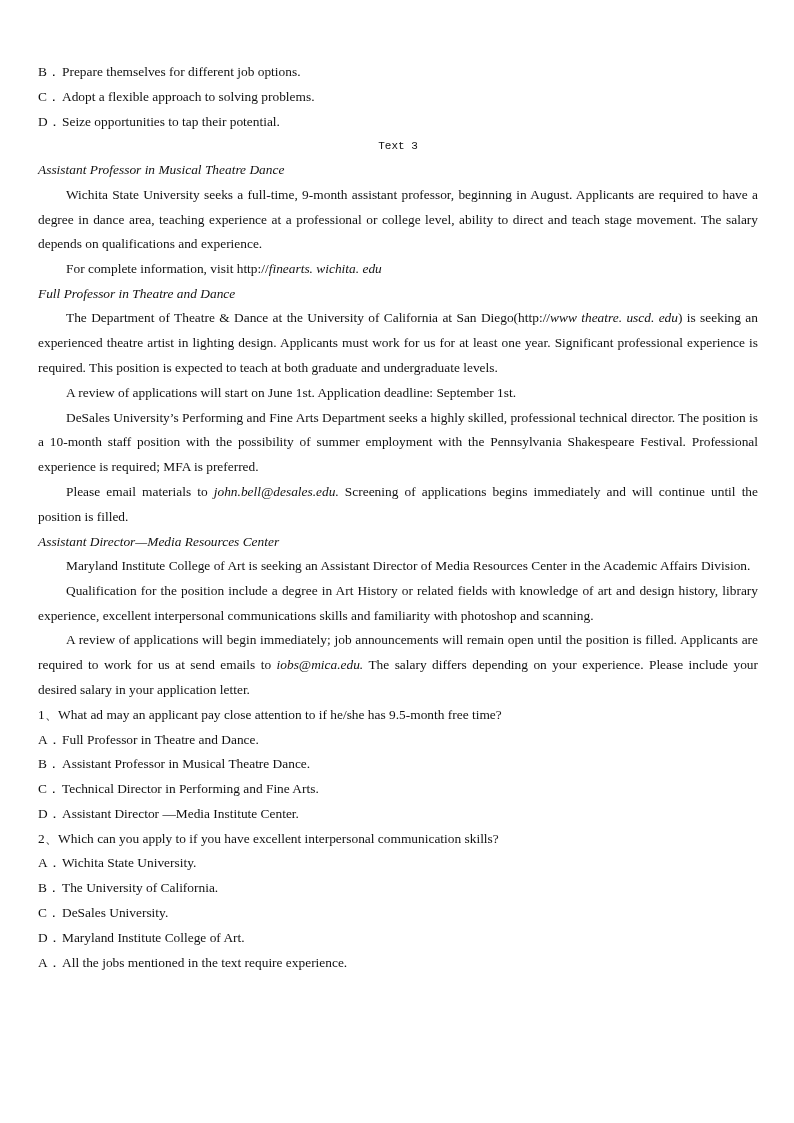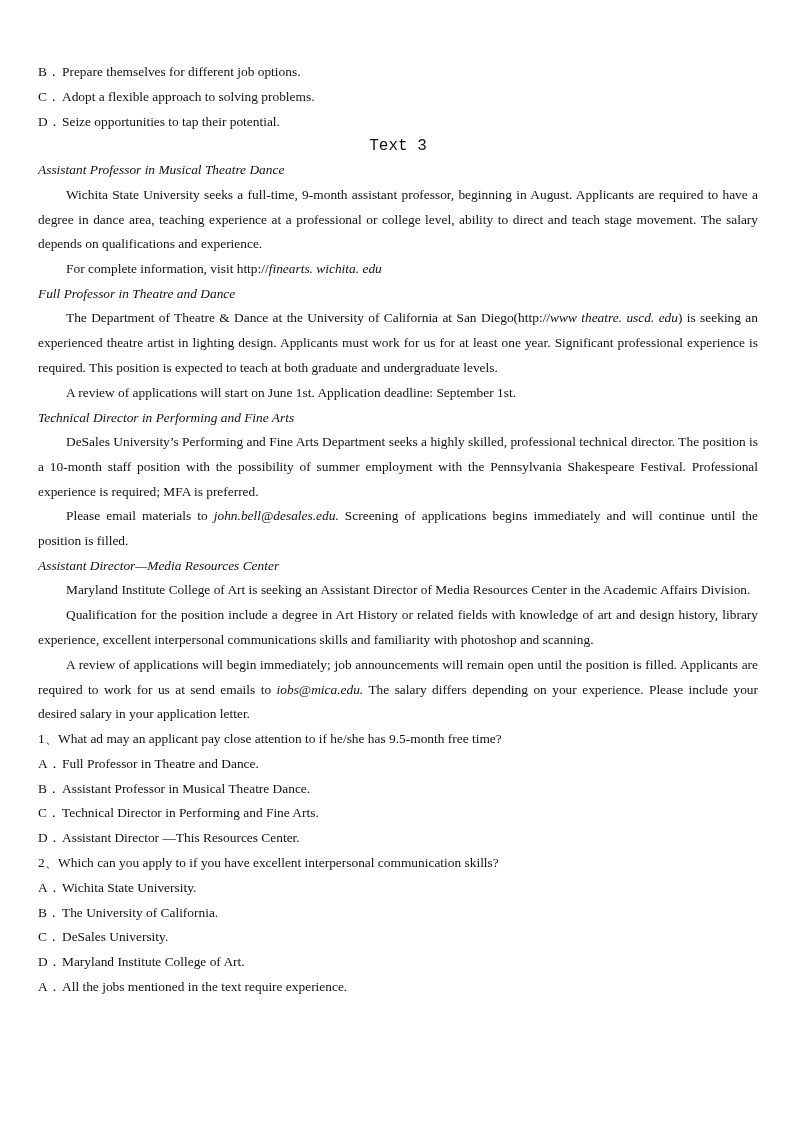--- a/index.html
+++ b/index.html
@@ -6,21 +6,21 @@
   body {
     width: 794px; height: 1123px; position: relative; overflow: hidden;
     font-family: "Liberation Serif", serif; font-size: 13.4px; color: #111111;
   }
   .page { position: absolute; left: 38px; top: 60px; width: 720px; }
   .line { height: 24.8px; line-height: 24.8px; white-space: nowrap; }
   .opt-letter { display: inline-block; width: 24px; }
   .para { line-height: 24.8px; text-align: justify; text-align-last: left; }
   .indent { text-indent: 28px; }
   .center-title {
-    text-align: center; font-family: "Liberation Mono", monospace; font-size: 16px;
+    text-align: center; font-family: "Liberation Mono", monospace; font-size: 11px;
     height: 24px; line-height: 24px; padding-left: 0px;
   }
   i { font-style: italic; }
   .heading { height: 24.4px; line-height: 24.4px; font-style: italic; }
 </style>
 </head>
 <body>
 
 <div class="page">
 
@@ -31,34 +31,33 @@
   <div class="center-title">Text 3</div>
 
   <div class="heading">Assistant Professor in Musical Theatre Dance</div>
   <div class="para indent">Wichita State University seeks a full-time, 9-month assistant professor, beginning in August. Applicants are required to have a degree in dance area, teaching experience at a professional or college level, ability to direct and teach stage movement. The salary depends on qualifications and experience.</div>
   <div class="para indent"><span>For complete information, visit http://</span><i>finearts. wichita. edu</i></div>
 
   <div class="heading">Full Professor in Theatre and Dance</div>
   <div class="para indent"><span>The Department of Theatre &amp; Dance at the University of California at San Diego(http://</span><i>www theatre. uscd. edu</i><span>) is seeking an experienced theatre artist in lighting design. Applicants must work for us for at least one year. Significant professional experience is required. This position is expected to teach at both graduate and undergraduate levels.</span></div>
   <div class="para indent">A review of applications will start on June 1st. Application deadline: September 1st.</div>
 
-  <div class="heading">Technical Director in Performing and Fine Arts</div>
   <div class="para indent">DeSales University’s Performing and Fine Arts Department seeks a highly skilled, professional technical director. The position is a 10-month staff position with the possibility of summer employment with the Pennsylvania Shakespeare Festival. Professional experience is required; MFA is preferred.</div>
   <div class="para indent"><span>Please email materials to </span><i>john.bell@desales.edu.</i><span> Screening of applications begins immediately and will continue until the position is filled.</span></div>
 
   <div class="heading">Assistant Director—Media Resources Center</div>
   <div class="para indent">Maryland Institute College of Art is seeking an Assistant Director of Media Resources Center in the Academic Affairs Division.</div>
   <div class="para indent">Qualification for the position include a degree in Art History or related fields with knowledge of art and design history, library experience, excellent interpersonal communications skills and familiarity with photoshop and scanning.</div>
   <div class="para indent"><span>A review of applications will begin immediately; job announcements will remain open until the position is filled. Applicants are required to work for us at send emails to </span><i>iobs@mica.edu.</i><span> The salary differs depending on your experience. Please include your desired salary in your application letter.</span></div>
 
   <div class="line">1、What ad may an applicant pay close attention to if he/she has 9.5-month free time?</div>
   <div class="line"><span class="opt-letter">A．</span><span>Full Professor in Theatre and Dance.</span></div>
   <div class="line"><span class="opt-letter">B．</span><span>Assistant Professor in Musical Theatre Dance.</span></div>
   <div class="line"><span class="opt-letter">C．</span><span>Technical Director in Performing and Fine Arts.</span></div>
-  <div class="line"><span class="opt-letter">D．</span><span>Assistant Director —This Resources Center.</span></div>
+  <div class="line"><span class="opt-letter">D．</span><span>Assistant Director —Media Institute Center.</span></div>
 
   <div class="line">2、Which can you apply to if you have excellent interpersonal communication skills?</div>
   <div class="line"><span class="opt-letter">A．</span><span>Wichita State University.</span></div>
   <div class="line"><span class="opt-letter">B．</span><span>The University of California.</span></div>
   <div class="line"><span class="opt-letter">C．</span><span>DeSales University.</span></div>
   <div class="line"><span class="opt-letter">D．</span><span>Maryland Institute College of Art.</span></div>
 
   <div class="line"><span class="opt-letter">A．</span><span>All the jobs mentioned in the text require experience.</span></div>
 
 </div>

